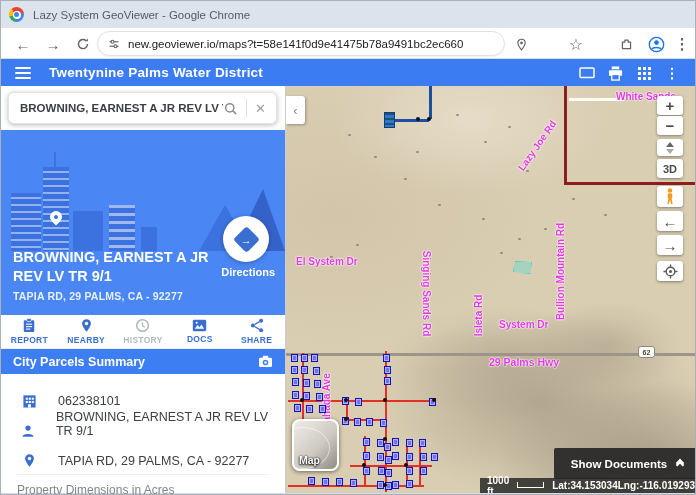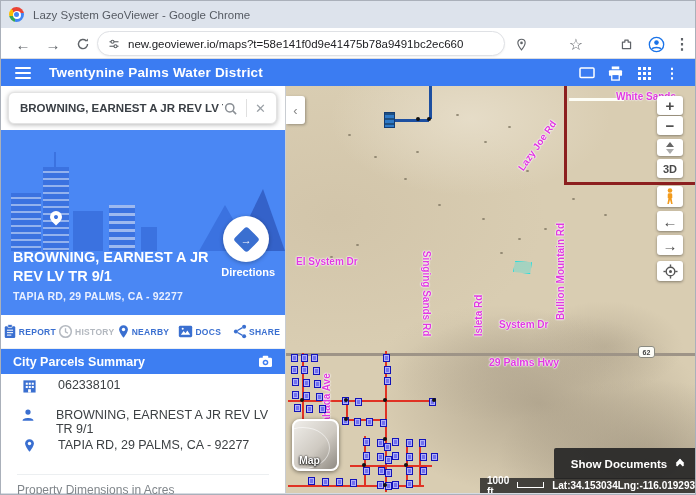--- a/index.html
+++ b/index.html
@@ -60,29 +60,29 @@
   .card-pin::after { content:""; position:absolute; left:4px; top:4px; width:4px; height:4px; border-radius:50%; background:#3b72e0; }
   .pc-name { position:absolute; left:12px; top:118px; width:200px; color:#fff; font-size:14.5px; font-weight:bold; line-height:1.3; }
   .pc-addr { position:absolute; left:12px; top:160px; color:#e8efff; font-size:10.5px; font-weight:bold; letter-spacing:.2px; }
   .dir-btn { position:absolute; right:16px; top:86px; width:46px; height:46px; border-radius:50%; background:#fff; box-shadow:0 1px 4px rgba(0,0,0,.3); display:flex; align-items:center; justify-content:center; cursor:pointer; }
   .dir-diamond { width:19px; height:19px; background:#3a6fd0; border-radius:3px; transform:rotate(45deg); display:flex; align-items:center; justify-content:center; }
   .dir-diamond span { transform:rotate(-45deg); color:#fff; font-size:11px; font-weight:bold; }
   .dir-label { position:absolute; right:10px; top:136px; color:#fff; font-size:11px; font-weight:bold; }
 
   
   .action-bar { height:34px; background:#fff; border-bottom:1px solid #eceff1; display:flex; }
-  .action-item { flex:1; display:flex; flex-direction:row; align-items:center; justify-content:center; gap:2px; cursor:pointer; }
+  .action-item { flex:1; display:flex; flex-direction:column; align-items:center; justify-content:center; gap:2px; cursor:pointer; }
   .action-item .lbl { font-size:8.5px; font-weight:bold; color:#3a6fd0; letter-spacing:.3px; }
   .action-item.disabled .lbl { color:#b3b8bf; }
 
   
   .section-bar { height:25px; background:#3d7ef2; display:flex; align-items:center; padding:0 12px; }
   .section-title { color:#fff; font-size:12.5px; font-weight:bold; flex:1; }
   .sum-rows { padding-top:4px; }
-  .sum-row { display:flex; align-items:flex-start; height:30px; padding-left:17px; }
+  .sum-row { display:flex; align-items:flex-end; height:30px; padding-left:17px; }
   .sum-row .ic { width:22px; display:flex; justify-content:center; }
   .sum-row .val { margin-left:18px; font-size:12.5px; color:#3c4043; }
   .sum-footer { margin:6px 16px 0 16px; border-top:1px solid #eceff1; padding-top:8px; font-size:12px; color:#80868b; }
 
   
   .mseg { position:absolute; }
   .marker { position:absolute; width:7px; height:8px; background:#7272f0; border:1px solid #1212b8; box-shadow:inset 0 0 0 1px rgba(255,255,255,.45); }
   .jdot { position:absolute; width:4px; height:4px; border-radius:50%; background:#111; }
   .scrub { position:absolute; width:3px; height:2px; border-radius:50%; background:#7d7460; opacity:.8; }
   .street-label { position:absolute; white-space:nowrap; color:#e03ae0; font-size:10px; font-weight:bold; text-shadow:0 0 2px #fff, 0 0 2px #fff, 0 0 1px #fff; z-index:6; }
@@ -244,37 +244,37 @@
               <svg width="14" height="15" viewBox="0 0 16 17">
                 <rect x="2" y="2.5" width="12" height="13.5" rx="1.5" fill="#3a6fd0"></rect>
                 <rect x="5.5" y="0.5" width="5" height="3.5" rx="1" fill="#3a6fd0" stroke="#fff" stroke-width="0.8"></rect>
                 <line x1="4.5" y1="7" x2="11.5" y2="7" stroke="#fff" stroke-width="1.2"></line>
                 <line x1="4.5" y1="9.8" x2="11.5" y2="9.8" stroke="#fff" stroke-width="1.2"></line>
                 <line x1="4.5" y1="12.6" x2="9.5" y2="12.6" stroke="#fff" stroke-width="1.2"></line>
               </svg>
             </div>
             <div class="lbl">REPORT</div>
           </div>
+          <div class="action-item">
+            <div>
+              <svg width="13" height="15" viewBox="0 0 16 17">
+                <path d="M8 .8C4.9.8 2.6 3.1 2.6 6 2.6 9.8 8 16.2 8 16.2S13.4 9.8 13.4 6C13.4 3.1 11.1.8 8 .8z" fill="#3a6fd0"></path>
+                <circle cx="8" cy="6" r="2.1" fill="#fff"></circle>
+              </svg>
+            </div>
+            <div class="lbl">NEARBY</div>
+          </div>
           <div class="action-item disabled">
             <div>
               <svg width="15" height="15" viewBox="0 0 16 16">
                 <circle cx="8" cy="8" r="6.2" fill="none" stroke="#b3b8bf" stroke-width="1.6"></circle>
                 <path d="M8 4.5v3.8l2.6 1.6" fill="none" stroke="#b3b8bf" stroke-width="1.4"></path>
               </svg>
             </div>
             <div class="lbl">HISTORY</div>
-          </div>
-          <div class="action-item">
-            <div>
-              <svg width="13" height="15" viewBox="0 0 16 17">
-                <path d="M8 .8C4.9.8 2.6 3.1 2.6 6 2.6 9.8 8 16.2 8 16.2S13.4 9.8 13.4 6C13.4 3.1 11.1.8 8 .8z" fill="#3a6fd0"></path>
-                <circle cx="8" cy="6" r="2.1" fill="#fff"></circle>
-              </svg>
-            </div>
-            <div class="lbl">NEARBY</div>
           </div>
           <div class="action-item">
             <div>
               <svg width="15" height="13" viewBox="0 0 16 14">
                 <rect x="0.8" y="0.8" width="14.4" height="12.4" rx="1.5" fill="#3a6fd0"></rect>
                 <path d="M3 10.5l3-4 2 2.5 2-3 3 4.5z" fill="#fff"></path>
                 <circle cx="5" cy="4" r="1.1" fill="#fff"></circle>
               </svg>
             </div>
             <div class="lbl">DOCS</div>

